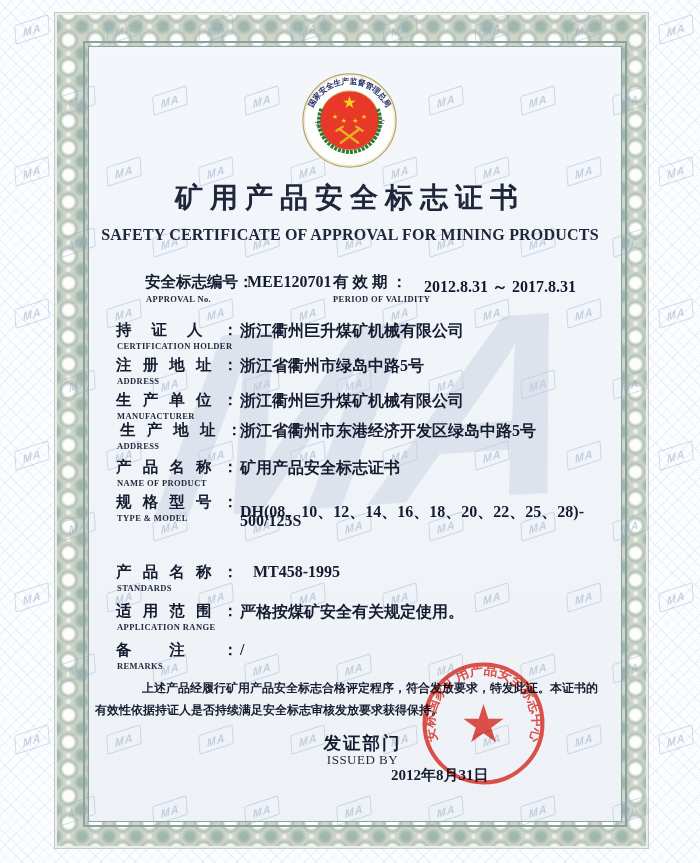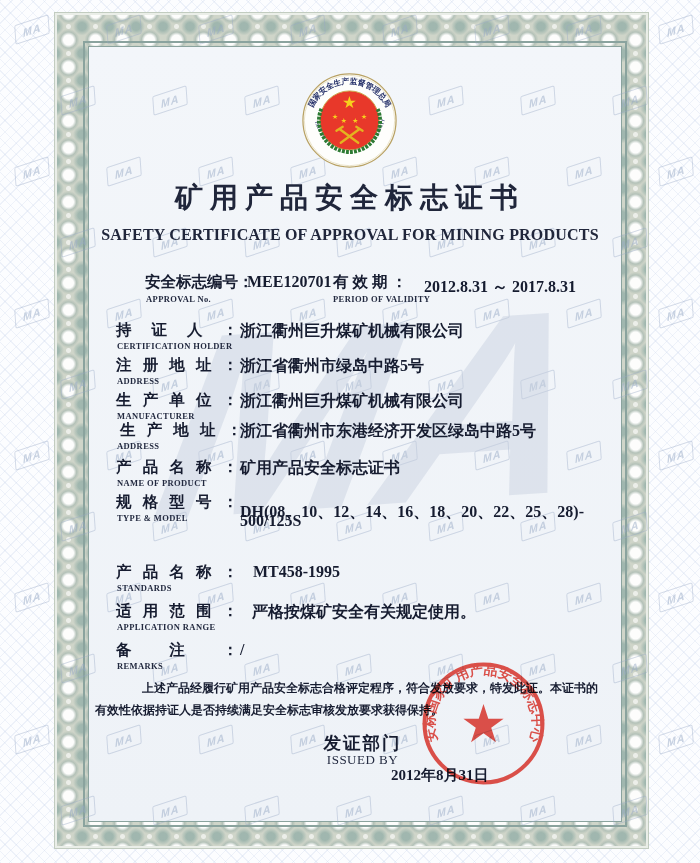--- a/index.html
+++ b/index.html
@@ -244,21 +244,21 @@
     <div class="abs enlabel" style="left:117px;top:513px;">TYPE &amp; MODEL</div>
     <div class="abs fvalue" style="left:240px;top:502px;">DH(08、10、12、14、16、18、20、22、25、28)-</div>
     <div class="abs fvalue" style="left:240px;top:512px;">500/125S</div>
 
     <div class="abs" style="left:116px;top:562px;"><span class="cnlabel" style="width:122px;">产品名称：</span></div>
     <div class="abs enlabel" style="left:117px;top:583px;">STANDARDS</div>
     <div class="abs fvalue" style="left:253px;top:563px;">MT458-1995</div>
 
     <div class="abs" style="left:116px;top:601px;"><span class="cnlabel" style="width:122px;">适用范围：</span></div>
     <div class="abs enlabel" style="left:117px;top:622px;">APPLICATION RANGE</div>
-    <div class="abs fvalue" style="left:252px;top:602px;text-align:center;">严格按煤矿安全有关规定使用。</div>
+    <div class="abs fvalue" style="left:240px;top:602px;text-align:center;">严格按煤矿安全有关规定使用。</div>
 
     <div class="abs" style="left:116px;top:640px;"><span class="cnlabel" style="width:122px;">备注：</span></div>
     <div class="abs enlabel" style="left:117px;top:661px;">REMARKS</div>
     <div class="abs fvalue" style="left:240px;top:641px;">/</div>
 
     <div class="abs declaration">上述产品经履行矿用产品安全标志合格评定程序，符合发放要求，特发此证。本证书的有效性依据持证人是否持续满足安全标志审核发放要求获得保持。</div>
 
     <div class="abs dept">发证部门</div>
     <div class="abs deptEn">ISSUED BY</div>
     <div class="abs issueDate">2012年8月31日</div>

